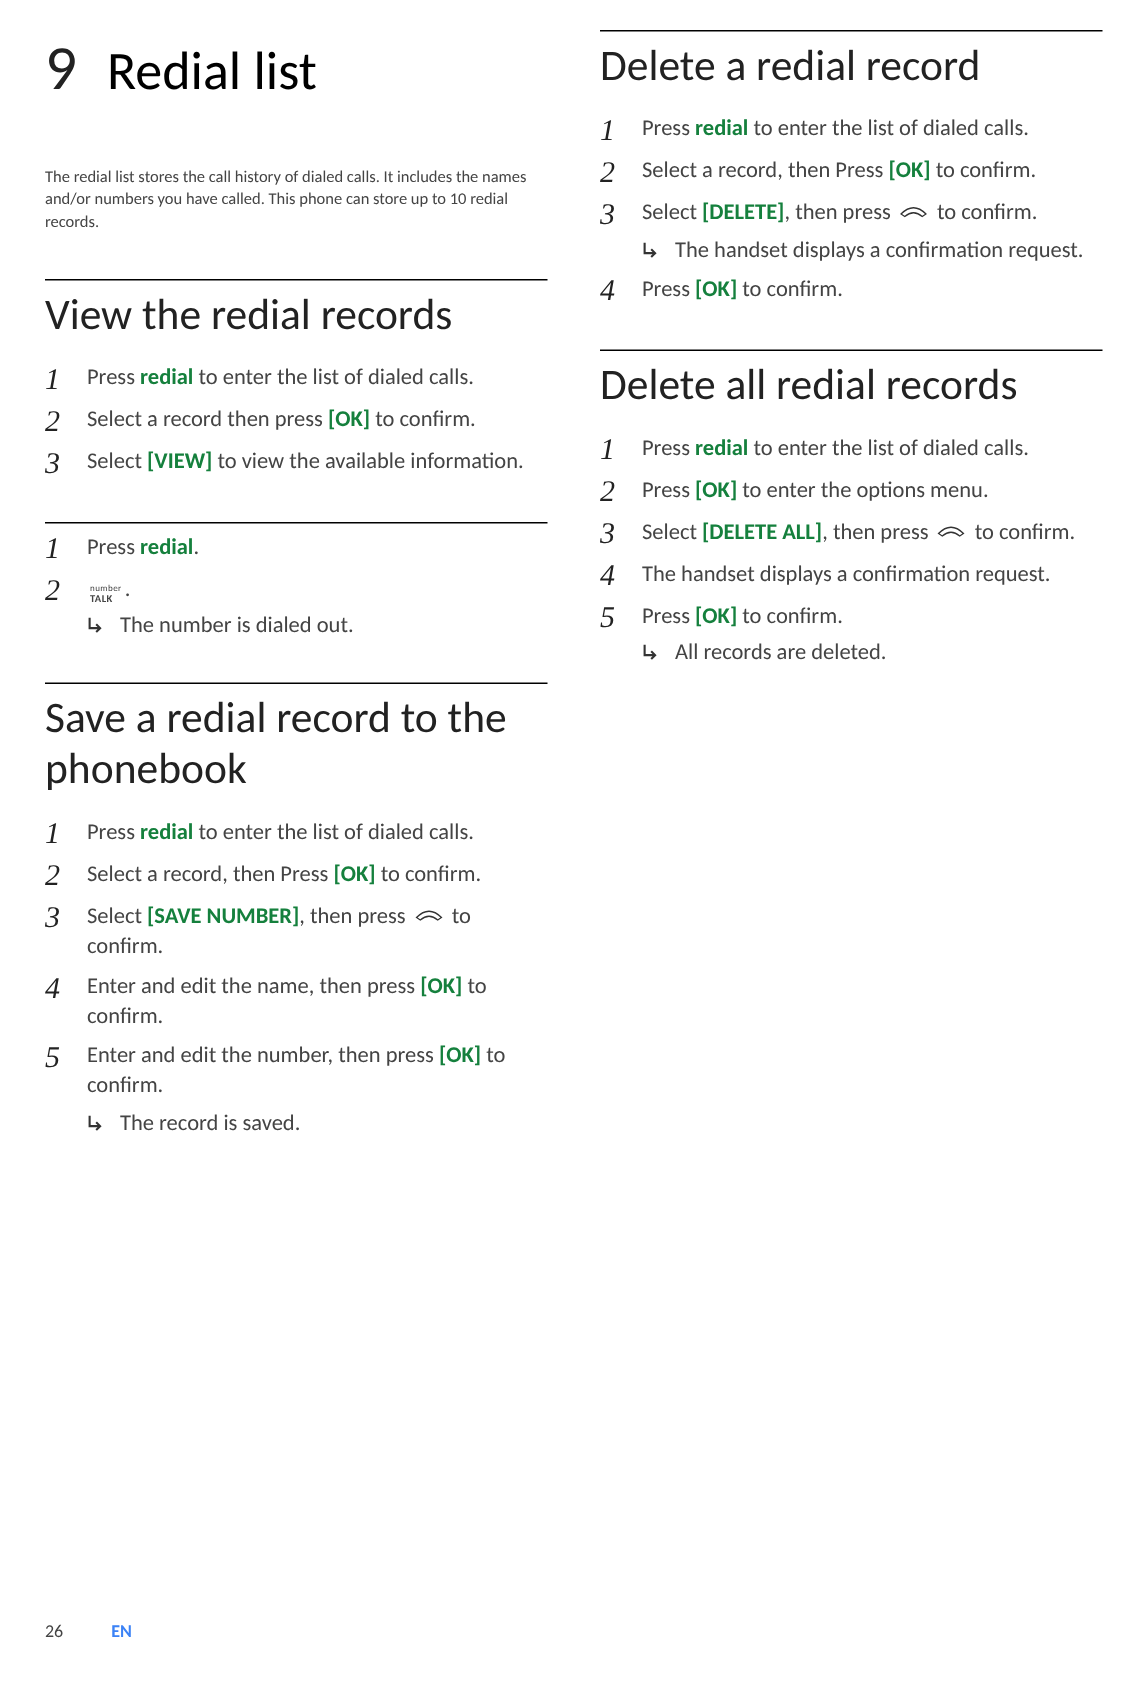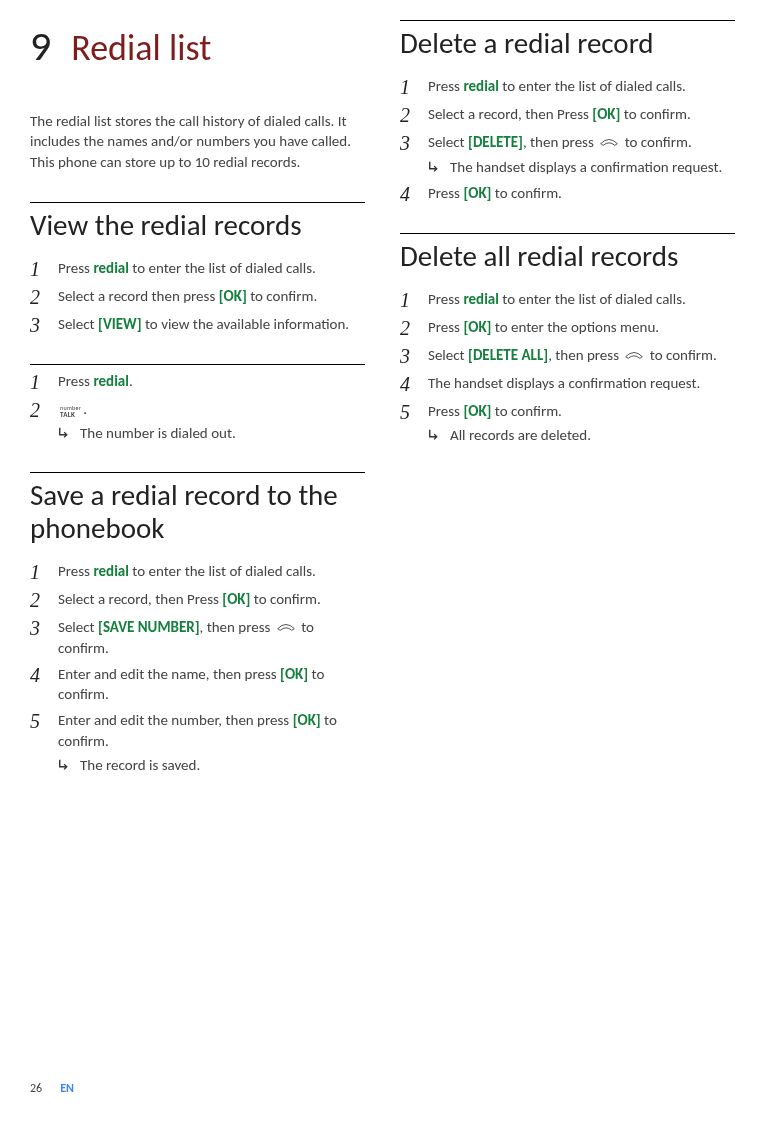--- a/index.html
+++ b/index.html
@@ -27,24 +27,24 @@
       margin-bottom: 40px;
     }
     .chnum {
       font-size: 42px;
       font-weight: 300;
       color: #222;
     }
     .chtitle {
       font-size: 36px;
       font-weight: 300;
-      color: #7f1d1d;
+      color: #000000;
     }
     .intro {
-      font-size: 15px;
+      font-size: 11px;
       line-height: 1.35;
       color: #444;
       margin-bottom: 30px;
     }
     .section {
       margin-bottom: 28px;
     }
     .hr {
       border: none;
       border-top: 1.5px solid #000;
@@ -112,21 +112,21 @@
       vertical-align: baseline;
       margin: 0 2px;
     }
     .footer {
       position: absolute;
       bottom: 28px;
       left: 30px;
       font-size: 12px;
       color: #444;
       display: flex;
-      gap: 18px;
+      gap: 32px;
       align-items: baseline;
     }
     .footer .lang { font-weight: 600; color: #3b82f6; }
   </style>
 </head>
 <body>
 
 <div class="columns">
   <div class="col">
 

